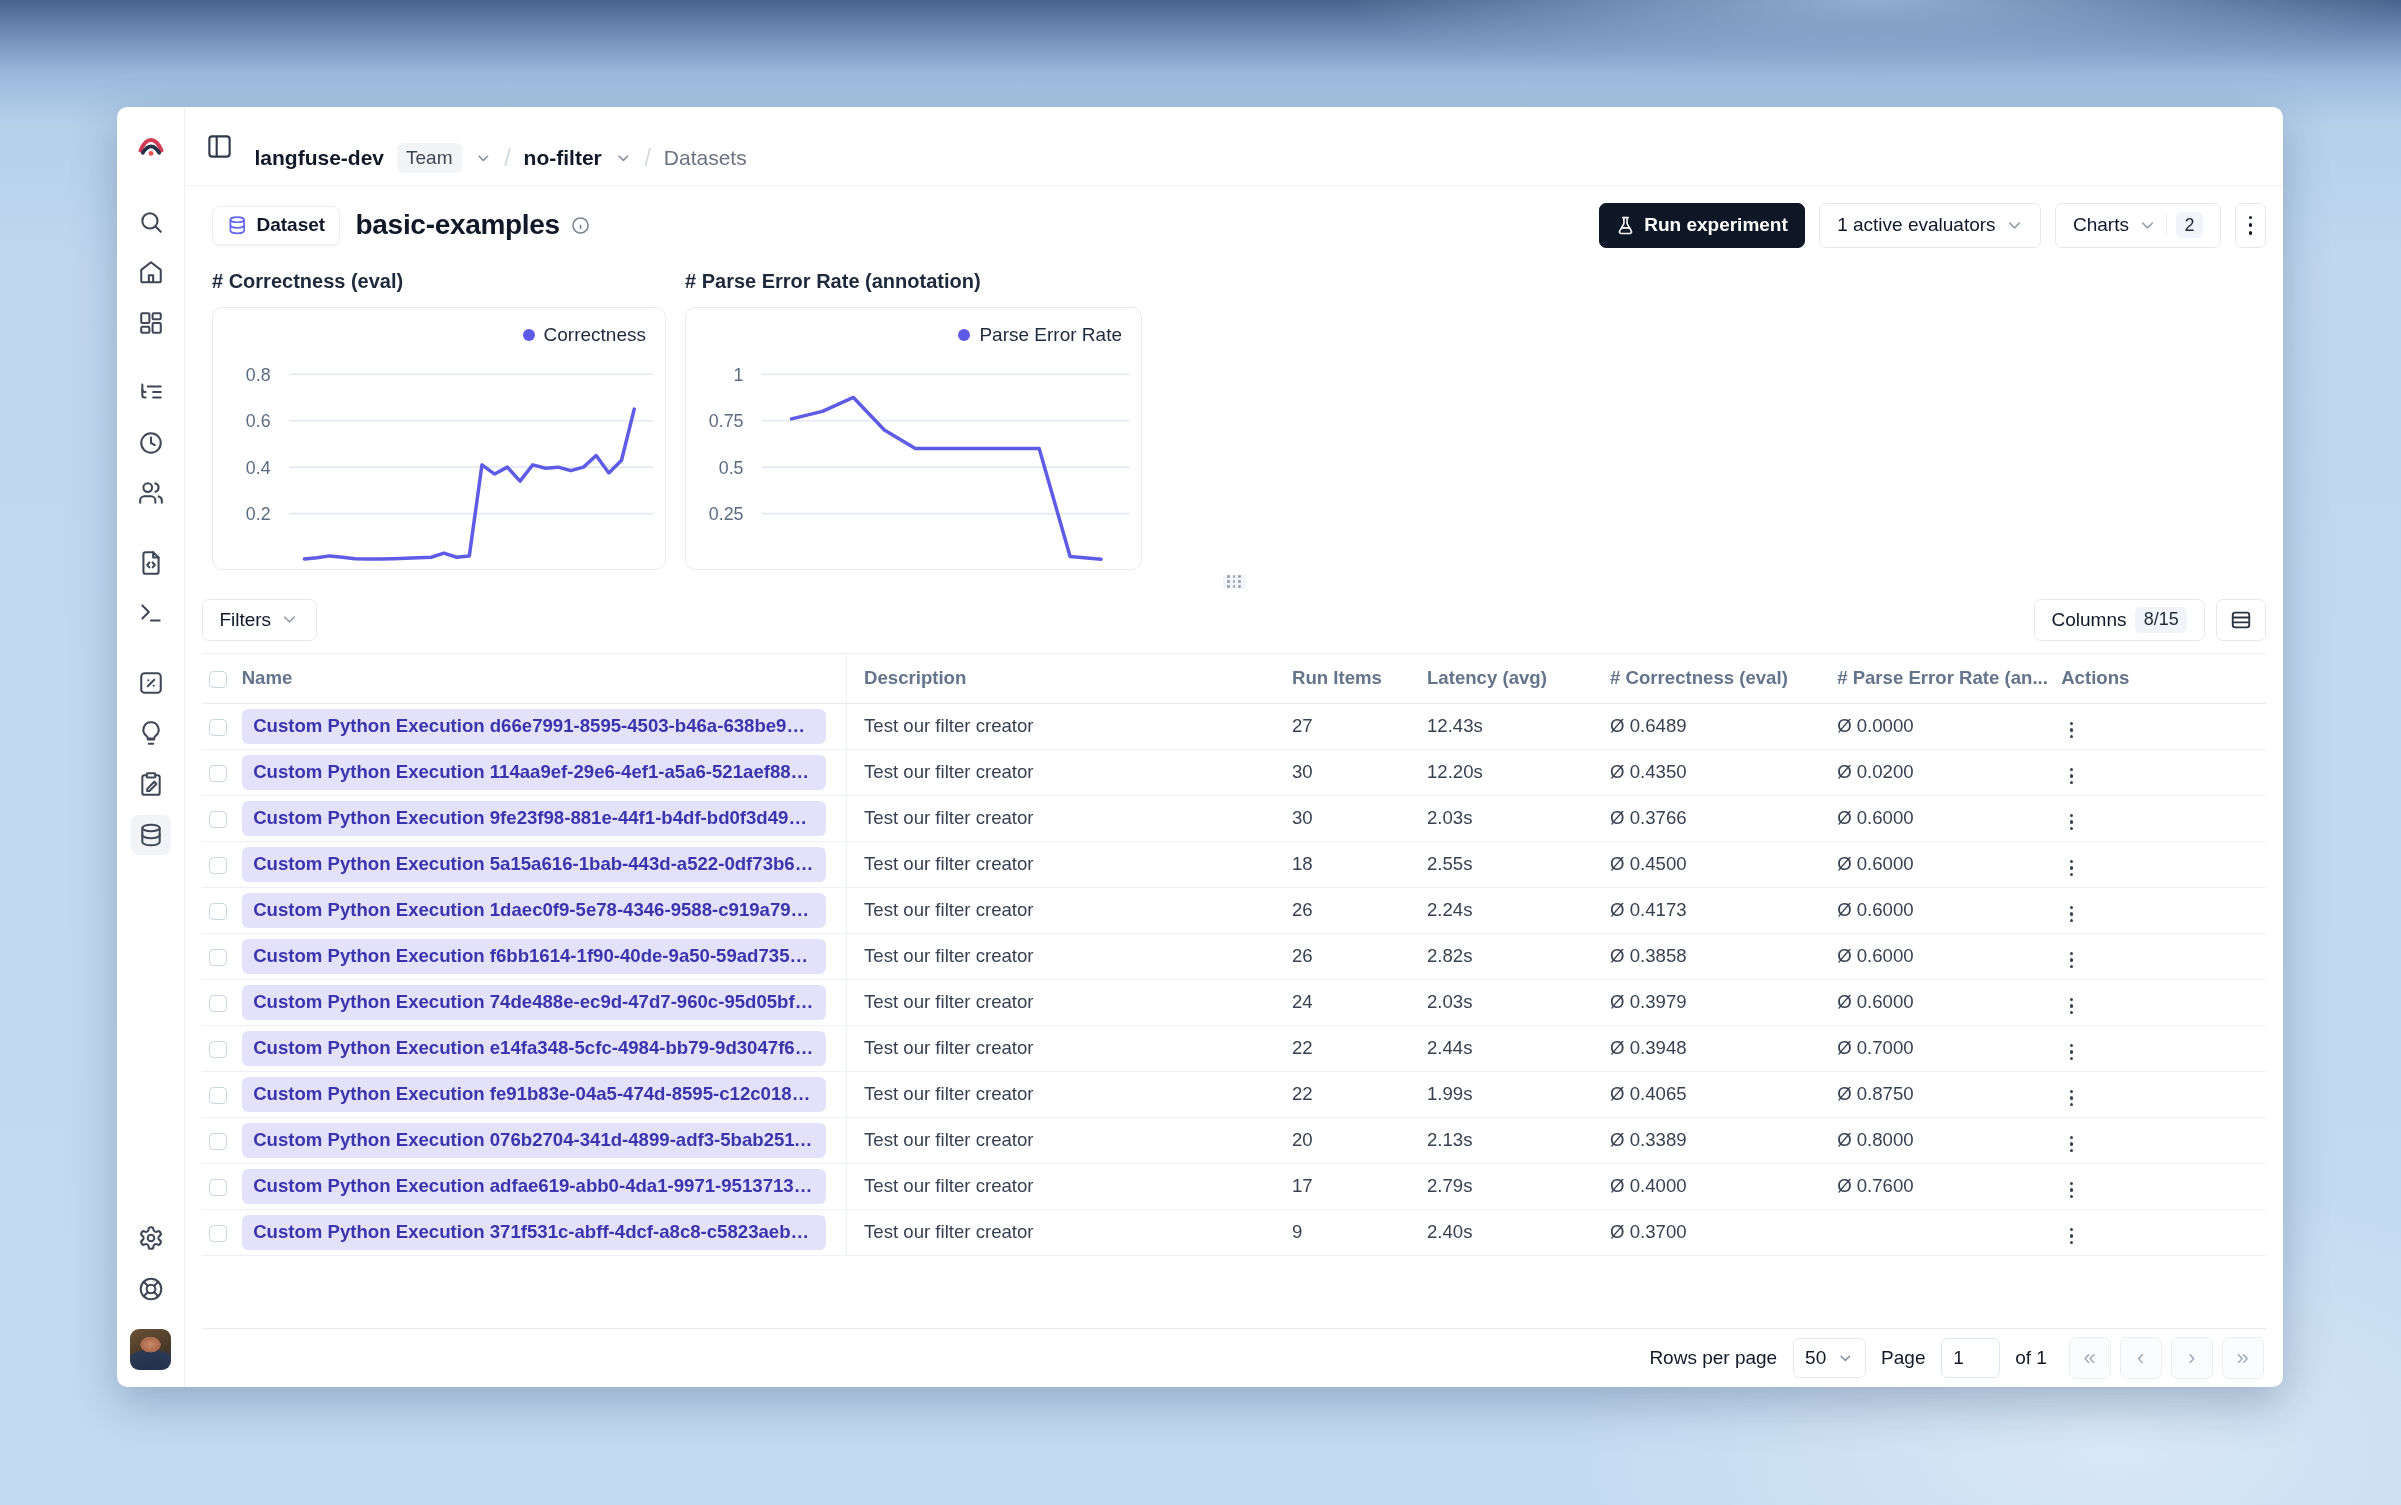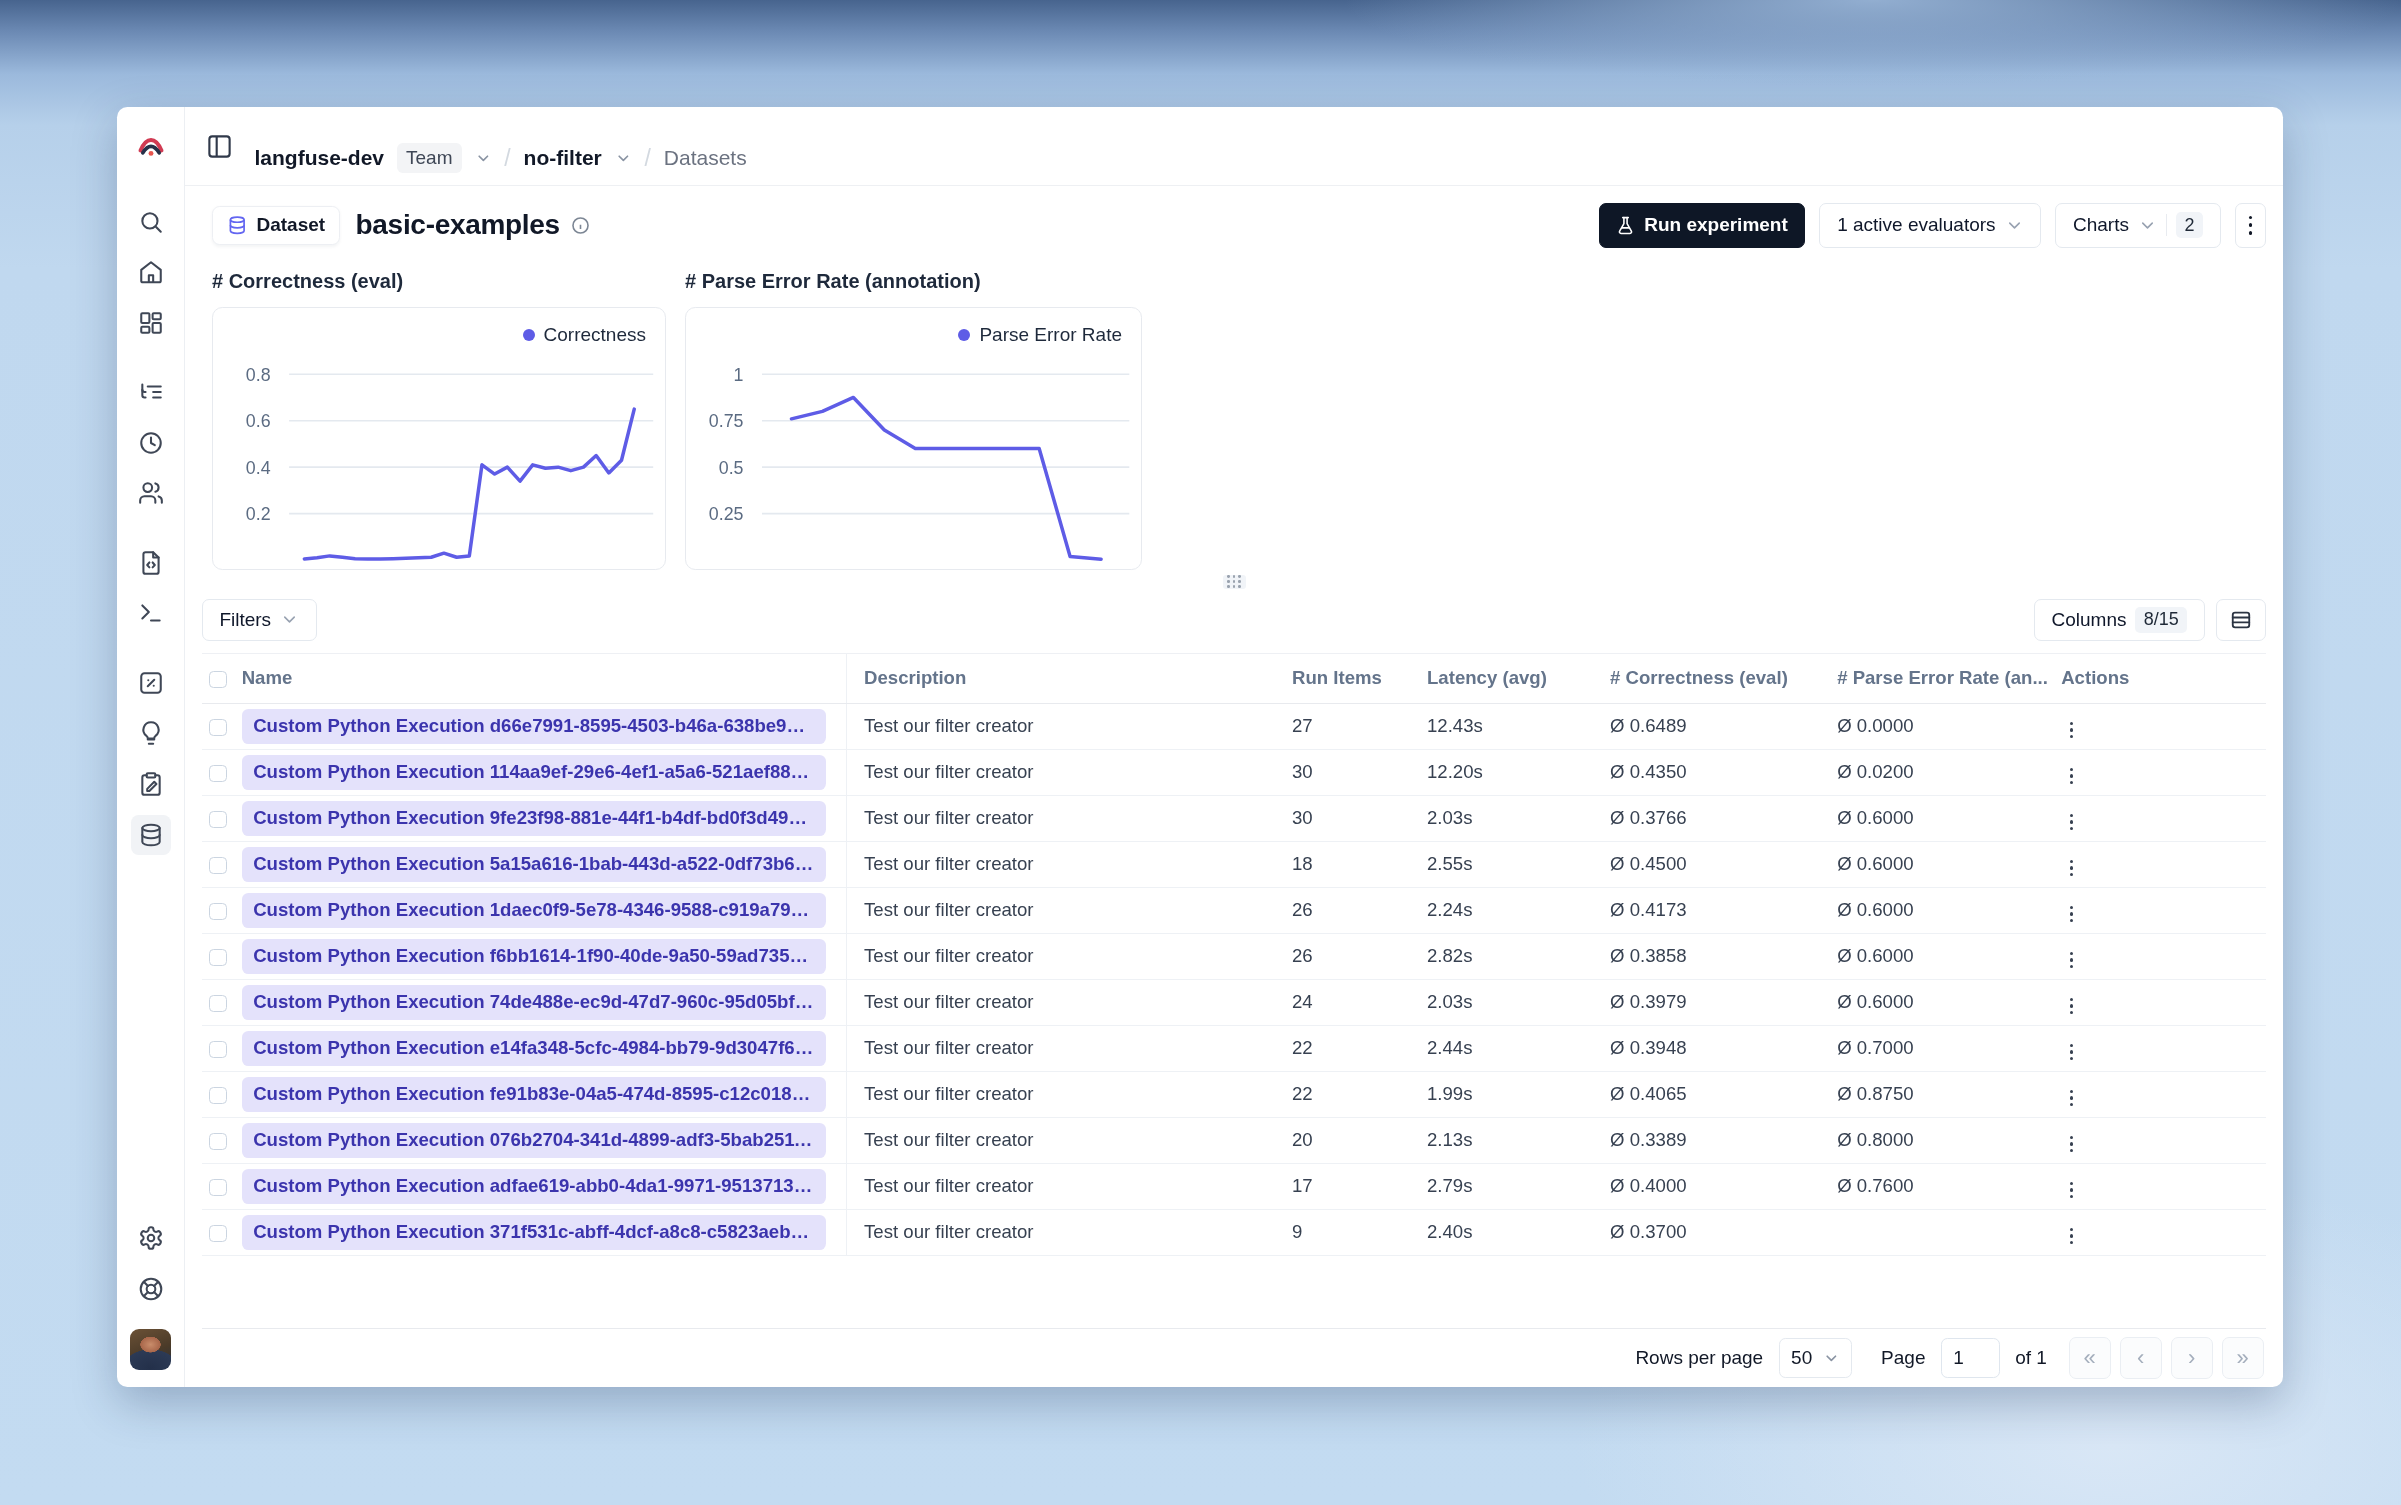--- a/index.html
+++ b/index.html
@@ -612,21 +612,21 @@
       </table>
 
       <div class="pagefoot">
         <span>Rows per page</span>
         <div class="select-box">
           <span>50</span>
           <svg class="chev" viewBox="0 0 24 24">
               <path d="m6 9 6 6 6-6"></path>
             </svg>
         </div>
-        <span style="margin-left:14px">Page</span>
+        <span style="">Page</span>
         <input class="page-input" value="1" style="">
         <span>of 1</span>
         <div class="pg-btns">
           <div class="pg-btn">«</div>
           <div class="pg-btn">‹</div>
           <div class="pg-btn">›</div>
           <div class="pg-btn">»</div>
         </div>
       </div>
 

